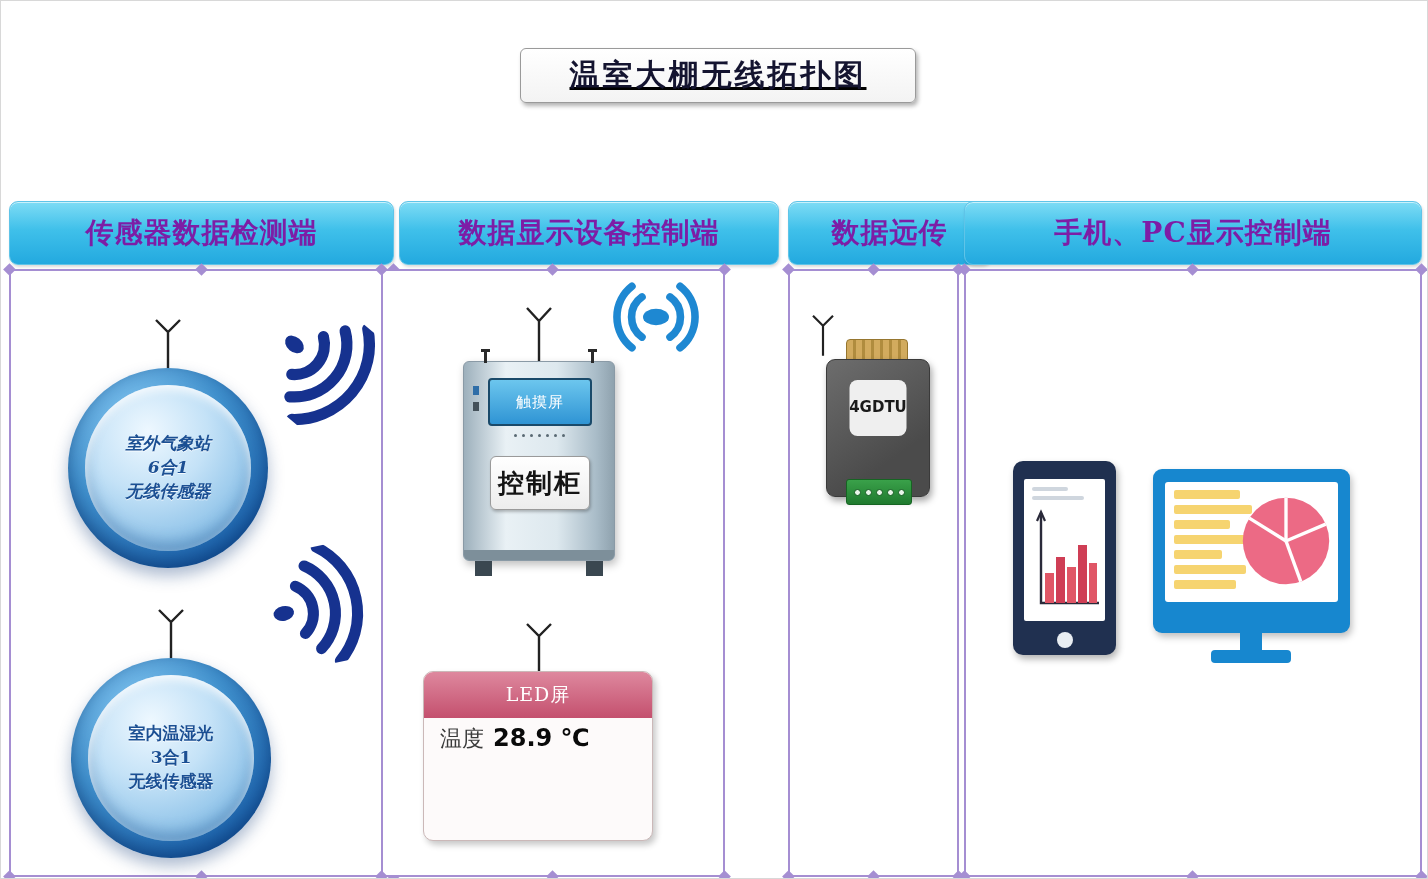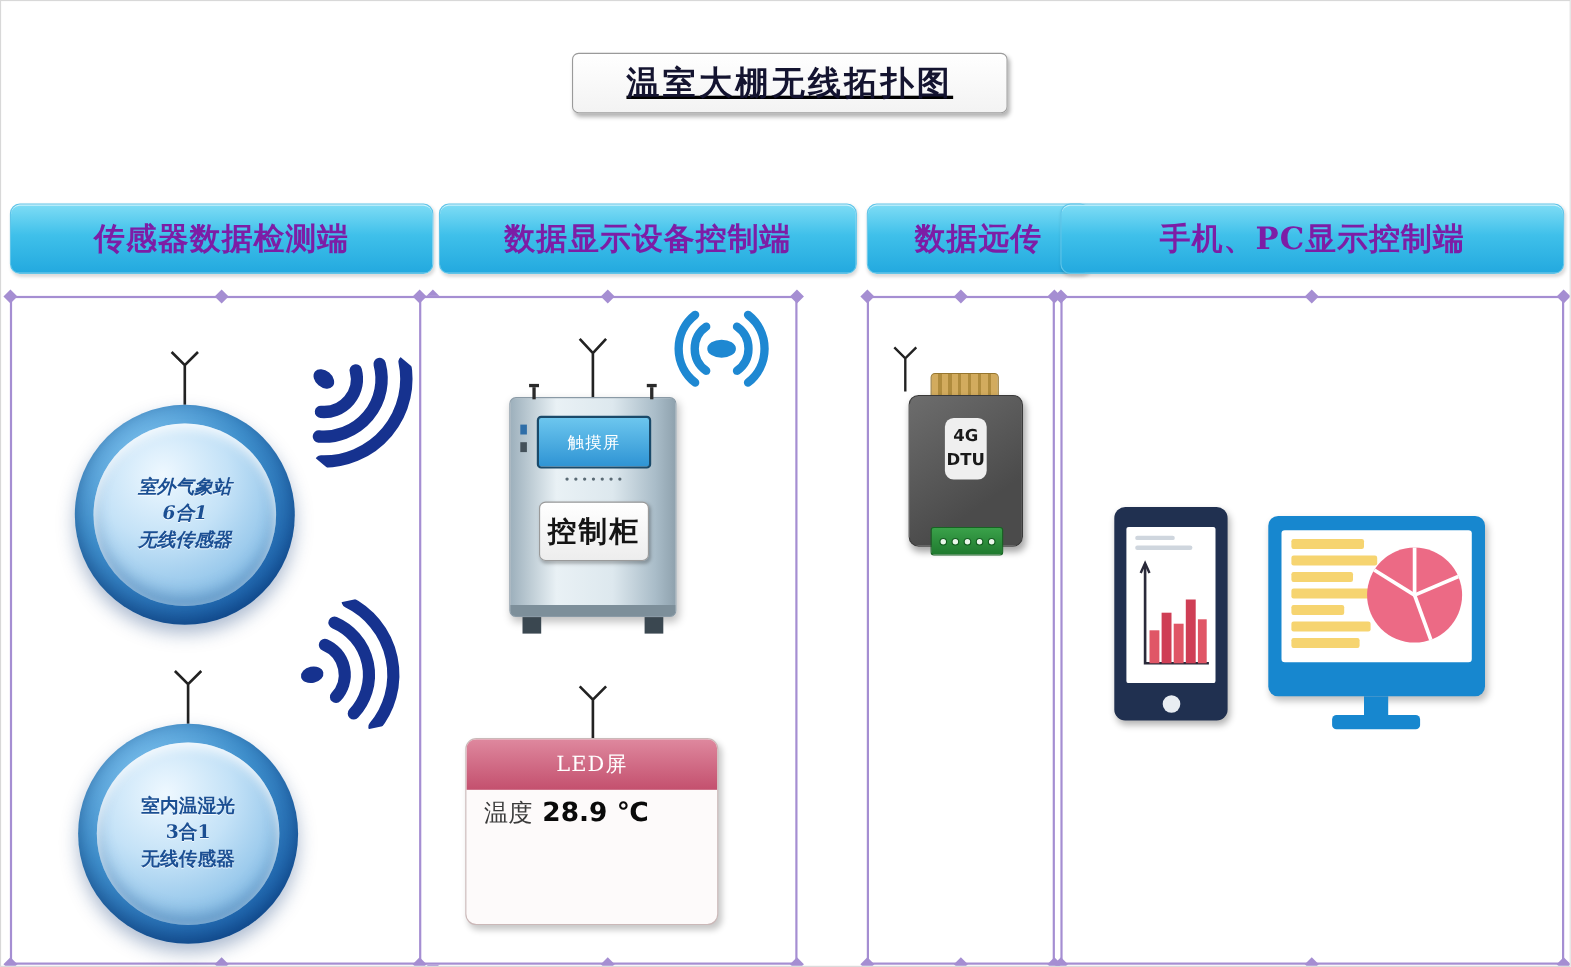--- a/index.html
+++ b/index.html
@@ -13,21 +13,21 @@
   .title-box {
     position:absolute; left:519px; top:47px; width:396px; height:55px;
     background:linear-gradient(#ffffff,#f3f3f3);
     border:1px solid #9a9a9a; border-radius:6px;
     box-shadow:2px 3px 4px rgba(0,0,0,.30);
     display:flex; align-items:center; justify-content:center;text-decoration:underline;
   }
   .title-box span { font-size:30px; font-weight:bold; color:#141430; letter-spacing:3px; }
   
   .col-header {
-    position:absolute; top:184px; height:64px; border-radius:9px;
+    position:absolute; top:200px; height:64px; border-radius:9px;
     background:linear-gradient(180deg,#7edcf5 0%,#3fc0ea 45%,#23a9df 100%);
     border:1px solid #5fc4e8;
     box-shadow:inset 0 1px 0 rgba(255,255,255,.6), 1px 2px 3px rgba(0,0,0,.15);
     display:flex; align-items:center; justify-content:center;
     font-weight:bold; font-size:28px; color:#7d1da6; letter-spacing:1px;
   }
   .h1 { left:8px;   width:385px; }
   .h2 { left:398px; width:380px; }
   .h3 { left:787px; width:203px; }
   .h4 { left:963px; width:458px; }
@@ -116,22 +116,22 @@
     position:absolute; left:56px; top:68px; width:62px; height:22px; border-radius:4px 4px 0 0;
     background:repeating-linear-gradient(90deg,#d2ab5e 0 6px, #b08c3e 6px 9px);
     border:1px solid #96762f;
   }
   .dtu-body {
     position:absolute; left:36px; top:88px; width:104px; height:138px; border-radius:9px;
     background:linear-gradient(145deg,#6d6d6d 0%, #4b4b4b 70%);
     box-shadow:2px 4px 7px rgba(0,0,0,.35); border:1px solid #3a3a3a;
   }
   .dtu-label {
-    position:absolute; left:50%; transform:translateX(-50%); top:20px; width:38px; height:56px;
-    background:#efefef; border-radius:8px; display:flex; flex-direction:column;
+    position:absolute; left:50%; transform:translateX(-50%); top:20px; width:57px; height:56px;
+    background:#efefef; border-radius:8px; display:flex; flex-direction:row;
     align-items:center; justify-content:center;
     font-family:"DejaVu Sans","Liberation Sans",sans-serif;
   }
   .dtu-label div { font-size:15px; font-weight:bold; color:#1a1a1a; line-height:1.45; }
   .dtu-terminal {
     position:absolute; left:56px; top:208px; width:66px; height:26px; border-radius:3px;
     background:linear-gradient(#3aa14a,#1f7a2e); border:1px solid #166422;
     display:flex; align-items:center; justify-content:center; gap:4px;
   }
   .dtu-terminal span { width:7px; height:7px; border-radius:50%; background:#eaf6ea; border:1px solid #0f5a1c; display:block; }

